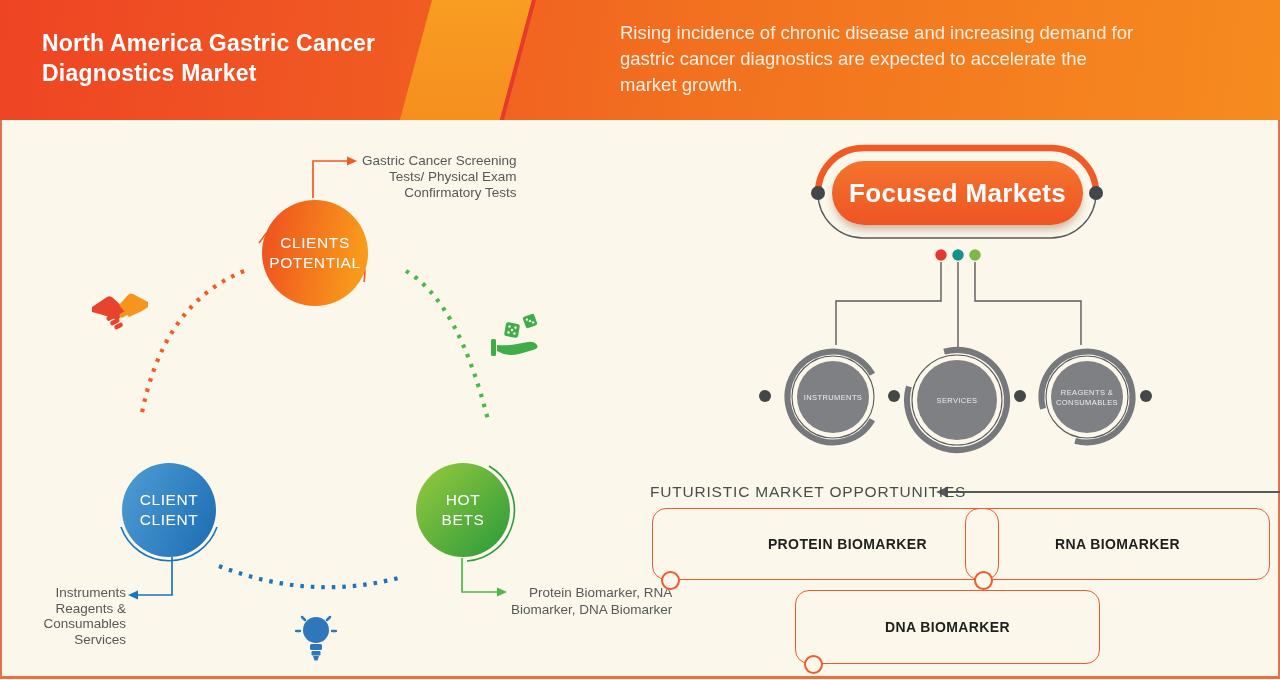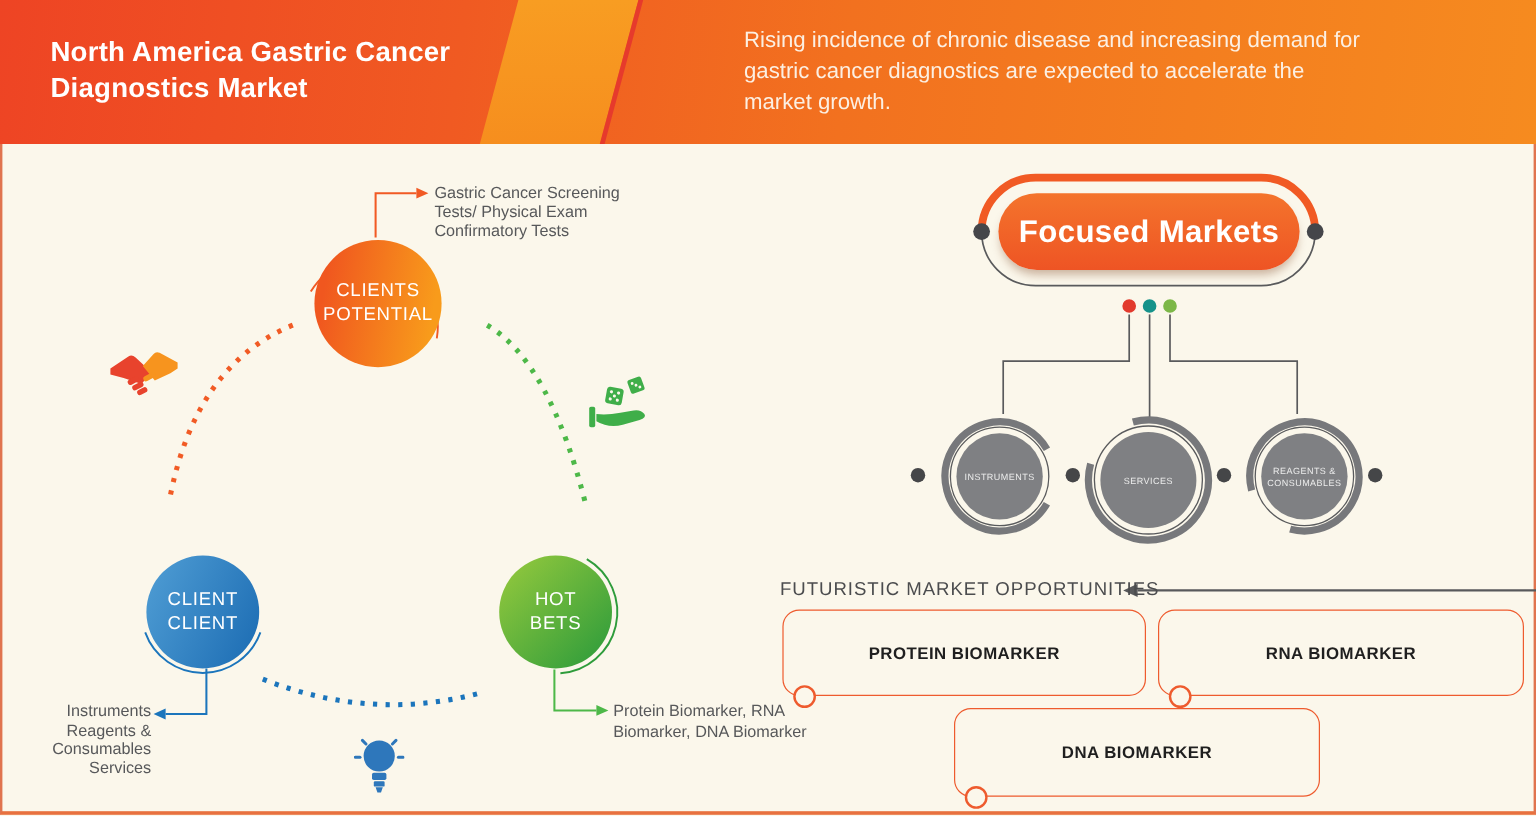--- a/index.html
+++ b/index.html
@@ -25,21 +25,21 @@
   .bubble{position:absolute;border-radius:50%;display:flex;flex-direction:column;
           align-items:center;justify-content:center;color:#fff;text-align:center;
           font-size:15.5px;line-height:20px;font-weight:500;letter-spacing:.6px;}
   .bubble span{display:block;}
   .cp{left:262px;top:200px;width:106px;height:106px;
       background:linear-gradient(100deg,#F0571F 12%,#F89B1B 88%);}
   .cf{left:122px;top:463px;width:94px;height:94px;
       background:linear-gradient(115deg,#4C9AD2 8%,#1F6FB5 92%);}
   .hb{left:416px;top:463px;width:94px;height:94px;
       background:linear-gradient(135deg,#93C83D 5%,#2E9C3B 95%);}
-  .ann{position:absolute;color:#57585A;font-size:13.5px;line-height:16px;}
+  .ann{position:absolute;color:#57585A;font-size:13.5px;line-height:16px;text-align:right;}
   .ann div{white-space:nowrap;}
   .ann-cp{left:362px;top:153px;}
   .ann-cf{left:0px;top:585px;width:126px;text-align:right;line-height:15.5px;}
   .ann-hb{left:511px;top:584px;line-height:17px;}
   .icon{position:absolute;}
   
   .pill{position:absolute;left:832px;top:161px;width:251px;height:64px;border-radius:32px;
         background:linear-gradient(180deg,#F4742C,#EE5424);display:flex;align-items:center;
         justify-content:center;color:#fff;font-size:26px;font-weight:bold;letter-spacing:.3px;
         box-shadow:0 6px 8px -2px rgba(110,45,10,.35);}
@@ -47,21 +47,21 @@
              line-height:9.5px;letter-spacing:.4px;font-weight:500;}
   .seg-1{left:788px;top:393px;}
   .seg-2{left:912px;top:396px;}
   .seg-3{left:1042px;top:388px;}
   
   .opp-heading{position:absolute;left:650px;top:483px;color:#4B4C4E;font-size:15.5px;
                font-weight:500;letter-spacing:.8px;white-space:nowrap;}
   .opp-box{position:absolute;border:1.6px solid #EE5B2E;border-radius:14px;
            display:flex;align-items:center;justify-content:center;color:#1F1F1F;
            font-size:14px;font-weight:bold;letter-spacing:.4px;}
-  .box-protein{left:652px;top:508px;width:301px;height:70px;}
+  .box-protein{left:652px;top:508px;width:301px;height:70px;padding-left:44px;}
   .box-rna{left:965px;top:508px;width:303px;height:70px;}
   .box-dna{left:795px;top:590px;width:303px;height:72px;align-items:center;}
   .corner-dot{position:absolute;left:8px;bottom:-10.5px;width:19px;height:19px;border-radius:50%;
               background:#FBF7EB;border:2.5px solid #EE5B2E;box-sizing:border-box;}
 </style>
 </head>
 <body>
 
 <div class="stage">
 

